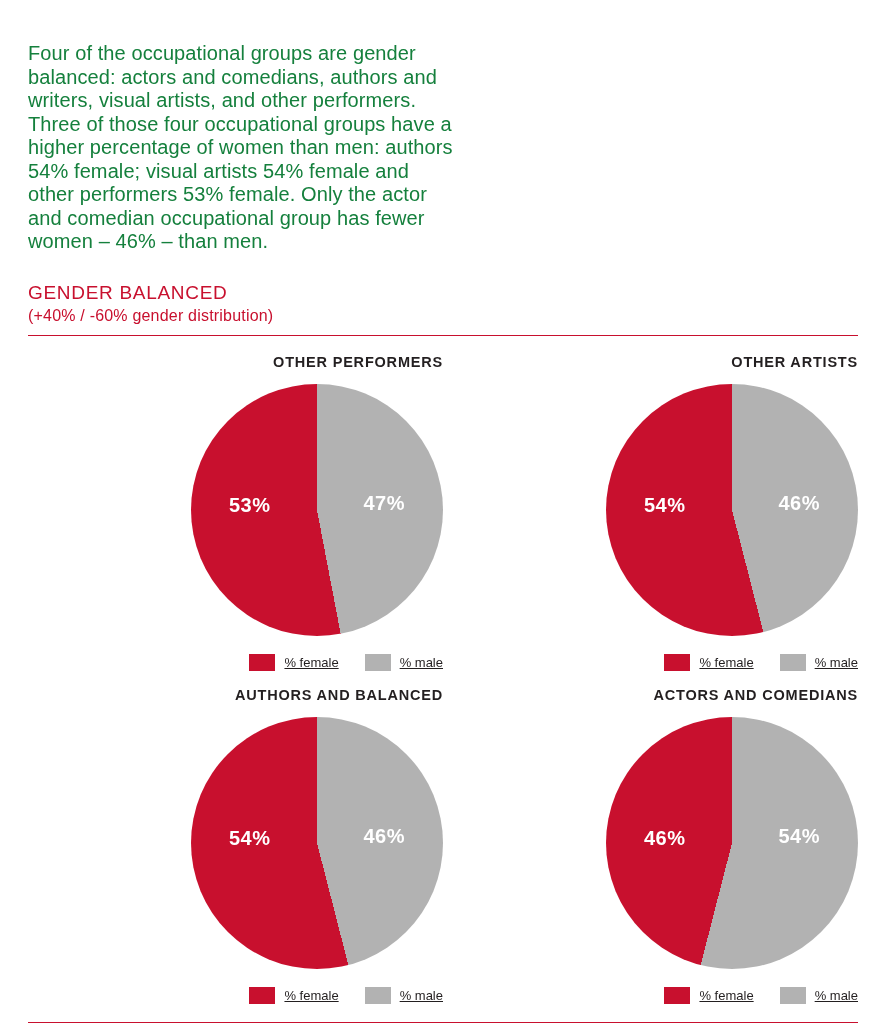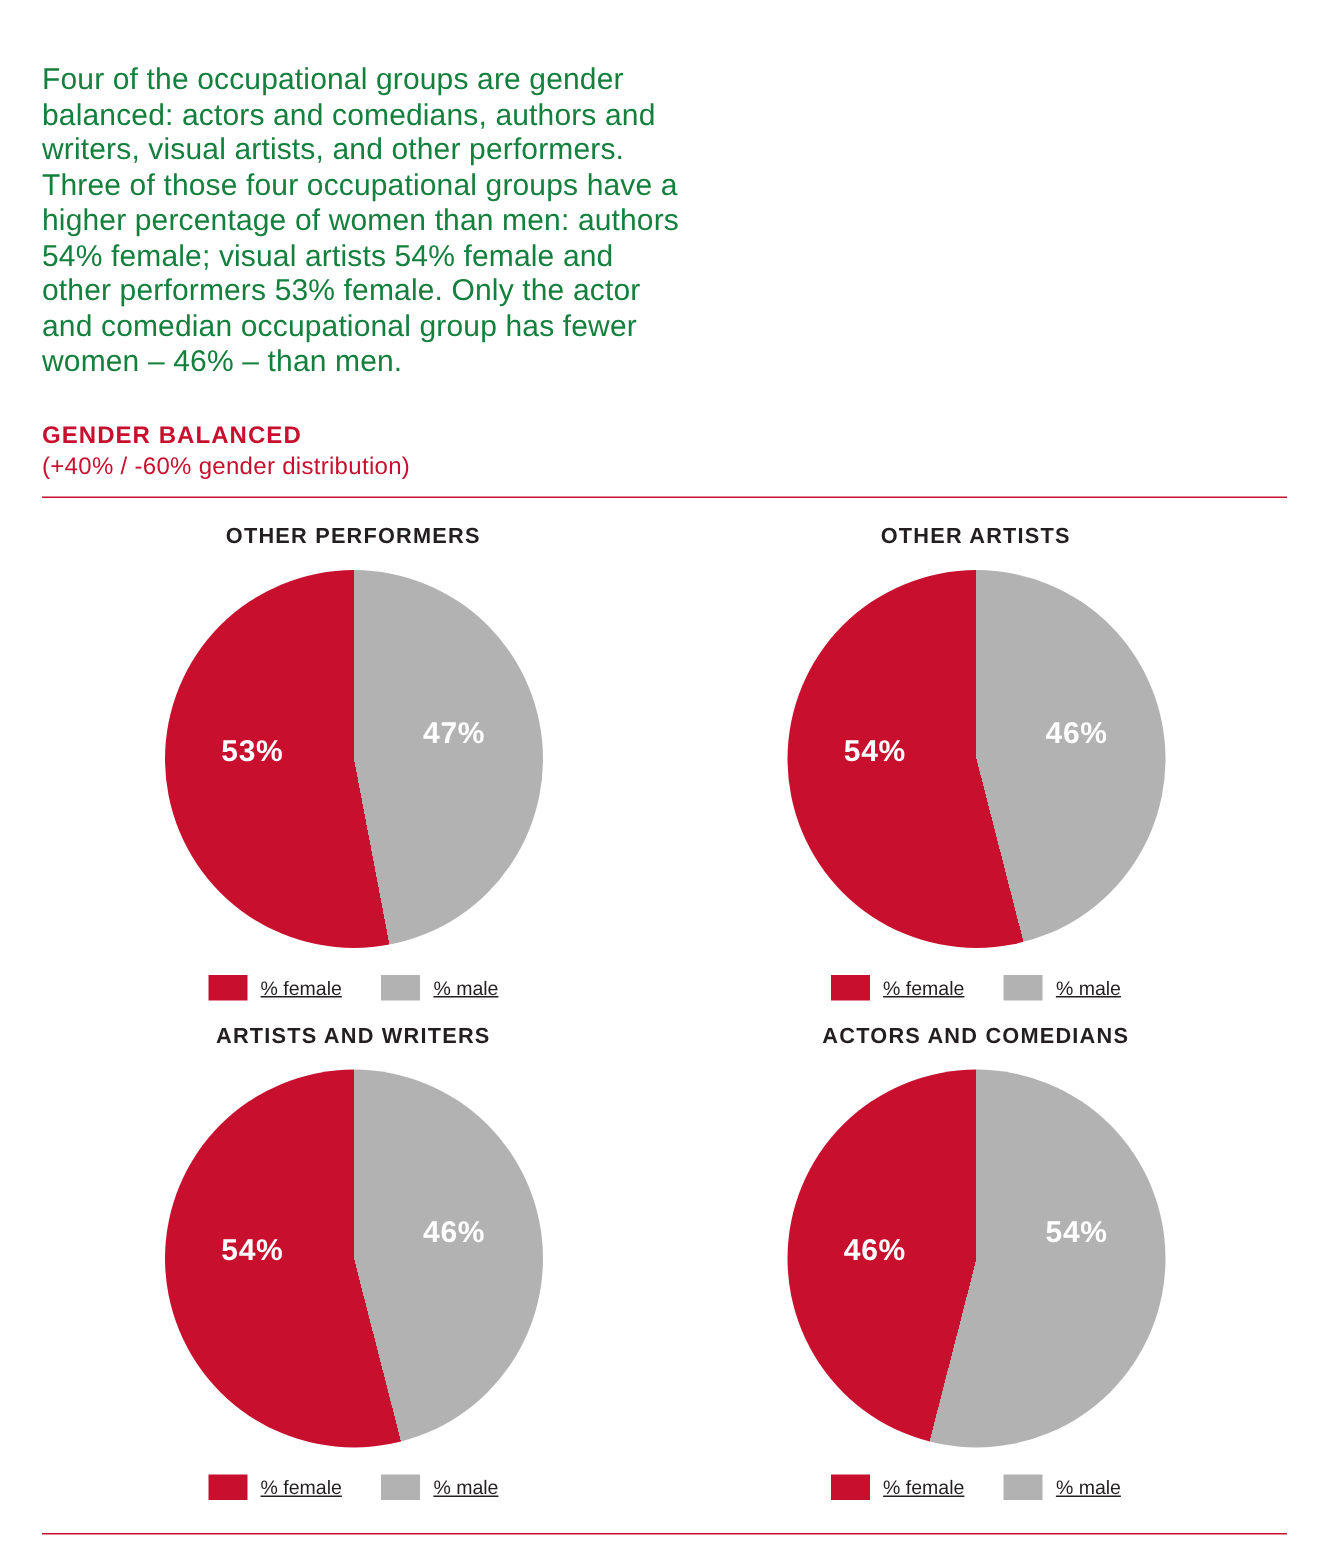--- a/index.html
+++ b/index.html
@@ -28,22 +28,22 @@
     line-height: 23.5px;
     color: #15803d;
     max-width: 430px;
     letter-spacing: 0.1px;
   }
   .section-head {
     margin-top: 28px;
   }
   .section-title {
     color: #c8102e;
-    font-size: 16px;
-    font-weight: bold;
+    font-size: 19px;
+    font-weight: normal;
     letter-spacing: 0.7px;
   }
   .section-sub {
     color: #c8102e;
     font-size: 16px;
     margin-top: 3px;
     letter-spacing: 0.2px;
   }
   .rule {
     height: 1.5px;
@@ -62,21 +62,21 @@
     margin-top: 18px;
     display: grid;
     grid-template-columns: 1fr 1fr;
     grid-template-rows: auto auto;
     column-gap: 0px;
     row-gap: 16px;
   }
   .chart-cell {
     display: flex;
     flex-direction: column;
-    align-items: center;
+    align-items: flex-end;
   }
   .chart-title {
     font-size: 14.5px;
     font-weight: bold;
     letter-spacing: 0.8px;
     color: #231f20;
     margin-bottom: 14px;
     text-align: center;
   }
   .pie-wrap {
@@ -96,21 +96,21 @@
     font-weight: bold;
     color: #ffffff;
     letter-spacing: 0.5px;
   }
   .label-female {
     left: 38px;
     top: 110px;
   }
   .label-male {
     right: 38px;
-    top: 98px;
+    top: 108px;
   }
   .legend {
     display: flex;
     align-items: center;
     gap: 26px;
     margin-top: 18px;
   }
   .legend-item {
     display: flex;
     align-items: center;
@@ -176,21 +176,21 @@
           <span class="legend-label">% female</span>
         </div>
         <div class="legend-item">
           <span class="swatch male"></span>
           <span class="legend-label">% male</span>
         </div>
       </div>
     </div>
 
     <div class="chart-cell">
-      <div class="chart-title">ARTISTS AND WRITERS</div>
+      <div class="chart-title">AUTHORS AND BALANCED</div>
       <div class="pie-wrap">
         <div class="pie" id="pie-2" style="background: conic-gradient(rgb(178, 178, 178) 0deg, rgb(178, 178, 178) 165.6deg, rgb(200, 16, 46) 165.6deg, rgb(200, 16, 46) 360deg);"></div>
         <div class="slice-label label-female">54%</div>
         <div class="slice-label label-male">46%</div>
       </div>
       <div class="legend">
         <div class="legend-item">
           <span class="swatch female"></span>
           <span class="legend-label">% female</span>
         </div>

